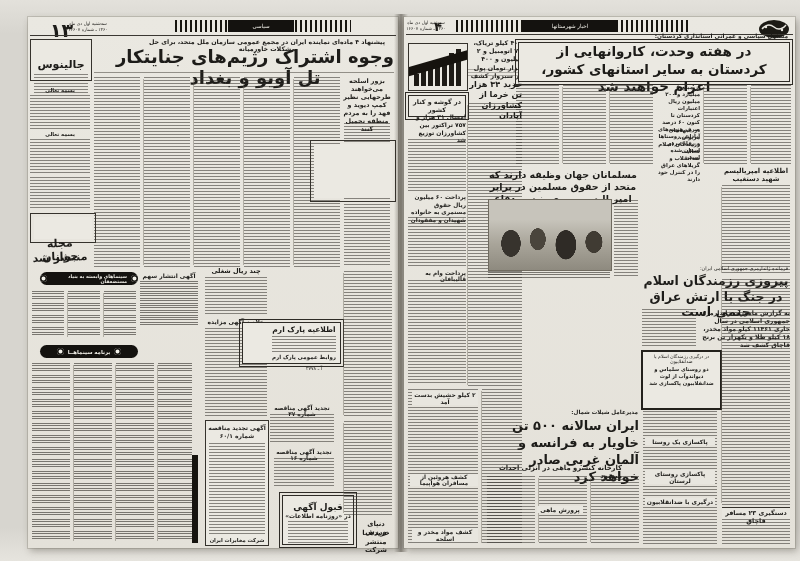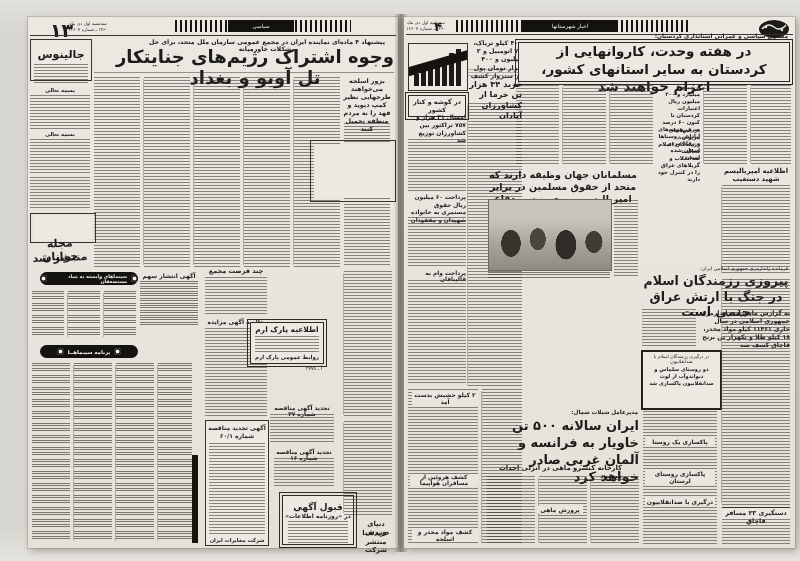--- a/index.html
+++ b/index.html
@@ -59,21 +59,21 @@
     <div class="abs sim" style="left:66px;top:60px;width:46px;height:190px;"></div>
     <div class="abs sim vr" style="left:116px;top:60px;width:46px;height:190px;"></div>
     <div class="abs sim vr" style="left:166px;top:60px;width:46px;height:190px;"></div>
     <div class="abs sim vr" style="left:216px;top:60px;width:46px;height:190px;"></div>
     <div class="abs sim vr" style="left:266px;top:60px;width:46px;height:190px;"></div>
     <div class="abs rtl ctr bold" style="left:314px;top:60px;width:50px;font-size:6.4px;line-height:1.25;">بزور اسلحه می‌خواهند طرحهایی نظیر کمپ دیوید و فهد را به مردم منطقه تحمیل کنند</div>
     <div class="abs sim" style="left:316px;top:106px;width:46px;height:144px;"></div>
     <div class="abs box sim" style="left:282px;top:123px;width:78px;height:54px;background-clip:content-box;padding:3px;"></div>
 
     <div class="abs box" style="left:2px;top:22px;width:60px;height:40px;">
-      <div class="rtl ctr bold" style="font-size:11px;margin-top:8px;">جالینوس</div>
+      <div class="rtl ctr bold" style="font-size:11px;margin-top:18px;">جالینوس</div>
       <div class="sim" style="margin:3px 3px 0 3px;height:20px;"></div>
     </div>
     <div class="abs" style="left:2px;top:70px;width:60px;">
       <div class="rtl ctr bold" style="font-size:5.2px;">بسمه تعالی</div>
       <div class="sim" style="height:34px;margin-top:2px;"></div>
     </div>
     <div class="abs" style="left:2px;top:114px;width:60px;">
       <div class="rtl ctr bold" style="font-size:5.2px;">بسمه تعالی</div>
       <div class="sim" style="height:36px;margin-top:2px;"></div>
     </div>
@@ -96,31 +96,31 @@
       <span class="reel"></span>
       <span class="rtl bold" style="font-size:5.4px;">برنامه سینماهــا</span>
       <span class="reel"></span>
     </div>
     <div class="abs simf" style="left:4px;top:346px;width:38px;height:180px;"></div>
     <div class="abs simf vr" style="left:46px;top:346px;width:38px;height:180px;"></div>
     <div class="abs simf vr" style="left:88px;top:346px;width:38px;height:180px;"></div>
     <div class="abs simf vr" style="left:130px;top:346px;width:34px;height:180px;"></div>
     <div class="abs blackstrip" style="left:164px;top:438px;width:6px;height:88px;"></div>
 
-    <div class="abs rtl ctr bold" style="left:177px;top:250px;width:62px;font-size:6.5px;">چند فرصت مجمع</div>
+    <div class="abs rtl ctr bold" style="left:177px;top:250px;width:62px;font-size:6.5px;">چند ریال شغلی</div>
     <div class="abs sim" style="left:177px;top:260px;width:62px;height:38px;"></div>
     <div class="abs rtl ctr bold" style="left:177px;top:301px;width:62px;font-size:6px;">خلاصه آگهی مزایده</div>
     <div class="abs sim" style="left:177px;top:311px;width:62px;height:88px;"></div>
     <div class="abs box" style="left:177px;top:403px;width:62px;height:124px;">
       <div class="rtl ctr bold" style="font-size:6px;margin-top:3px;line-height:1.3;">آگهی تجدید مناقصه شماره ۶۰/۱</div>
       <div class="sim" style="margin:3px 3px 0 3px;height:92px;"></div>
       <div class="rtl ctr bold" style="font-size:5.2px;margin-top:2px;">شرکت مخابرات ایران</div>
     </div>
 
-    <div class="abs dbox" style="left:222px;top:305px;width:72px;height:40px;">
+    <div class="abs dbox" style="left:214px;top:305px;width:72px;height:40px;padding-left:25px;">
       <div class="rtl ctr bold" style="font-size:7.5px;margin-top:2px;">اطلاعیه پارک ارم</div>
       <div class="sim" style="margin:2px 4px 0 4px;height:18px;"></div>
       <div class="rtl ctr bold" style="font-size:5.5px;">روابط عمومی پارک ارم</div>
     </div>
     <div class="abs rtl rgt" style="left:222px;top:349px;width:72px;font-size:4.8px;">آ ـ ۲۷۷۸</div>
 
     <div class="abs rtl ctr bold" style="left:242px;top:388px;width:64px;font-size:5.8px;">تجدید آگهی مناقصه شماره ۳۷</div>
     <div class="abs sim" style="left:242px;top:397px;width:64px;height:30px;"></div>
     <div class="abs rtl ctr bold" style="left:246px;top:432px;width:60px;font-size:5.8px;">تجدید آگهی مناقصه شماره ۱۶</div>
     <div class="abs sim" style="left:246px;top:441px;width:60px;height:30px;"></div>

